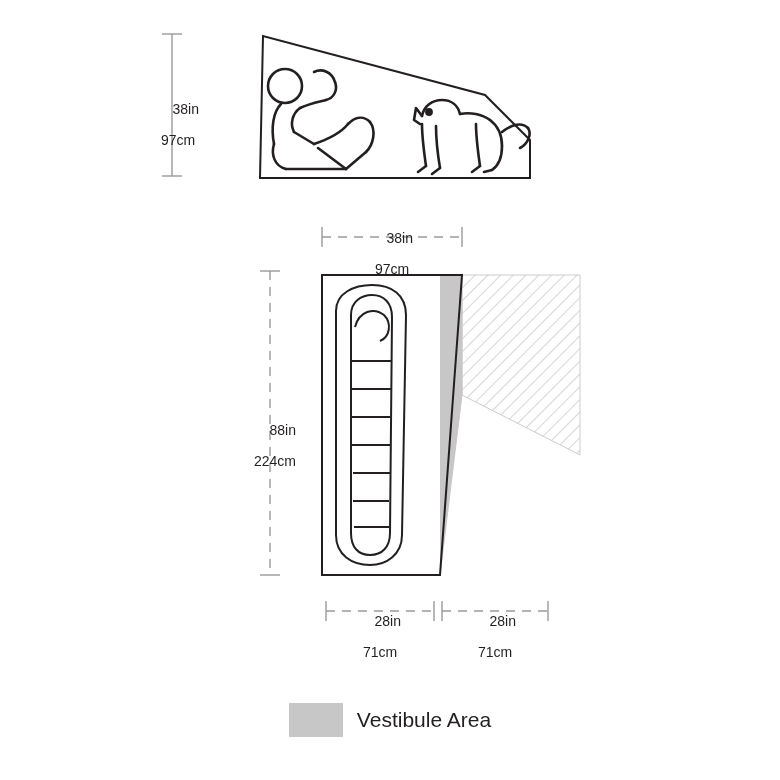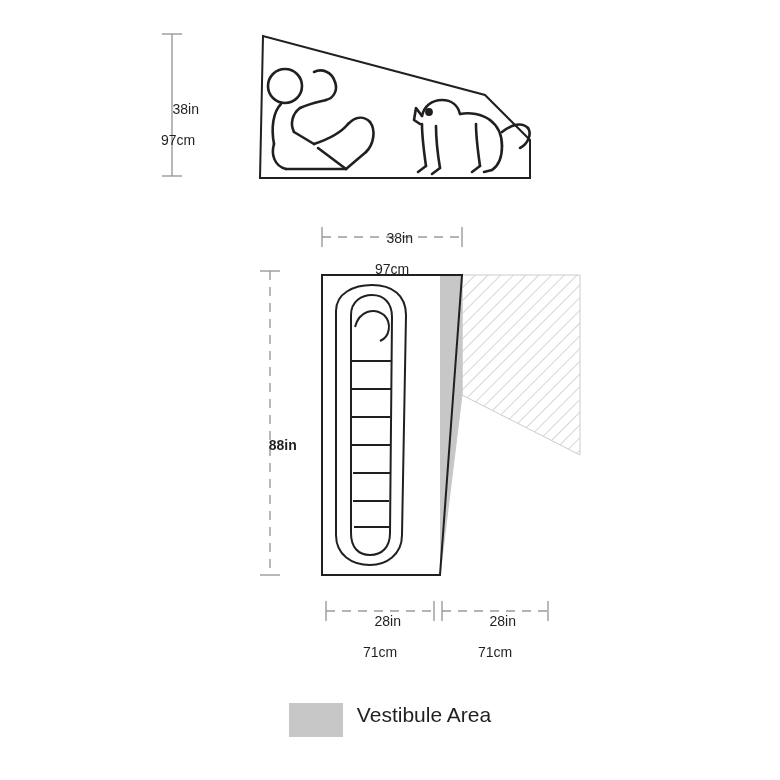--- a/index.html
+++ b/index.html
@@ -35,21 +35,21 @@
     top: 690px;
     width: 780px;
     height: 60px;
     display: flex;
     justify-content: center;
     align-items: center;
     gap: 56px;
   }
   .legend-item {
     display: flex;
-    align-items: flex-start;
+    align-items: center;
     gap: 14px;
   }
   .legend-swatch {
     width: 54px;
     height: 34px;
   }
   .legend-swatch.vest {
     background: #c7c7c7;
   }
   .legend-swatch.awn {
@@ -191,22 +191,23 @@
       <line class="thin" x1="302" y1="386" x2="302" y2="406"></line>
       <line class="thin" x1="408" y1="386" x2="408" y2="406"></line>
     </g>
   </svg>
 
   <div class="dimlabel" style="left:337px; top:215px; width:110px;">
     <span>38in</span>
     <span class="l2">97cm</span>
   </div>
 
-  <div class="dimlabel" style="left:215px; top:422px; width:120px;font-weight:bold;">
+  <div class="dimlabel" style="left:215px; top:407px; width:120px;">
     <span>88in</span>
+    <span class="l2">224cm</span>
   </div>
 
   <div class="dimlabel" style="left:325px; top:598px; width:110px;">
     <span>28in</span>
     <span class="l2">71cm</span>
   </div>
 
   <div class="dimlabel" style="left:440px; top:598px; width:110px;">
     <span>28in</span>
     <span class="l2">71cm</span>

